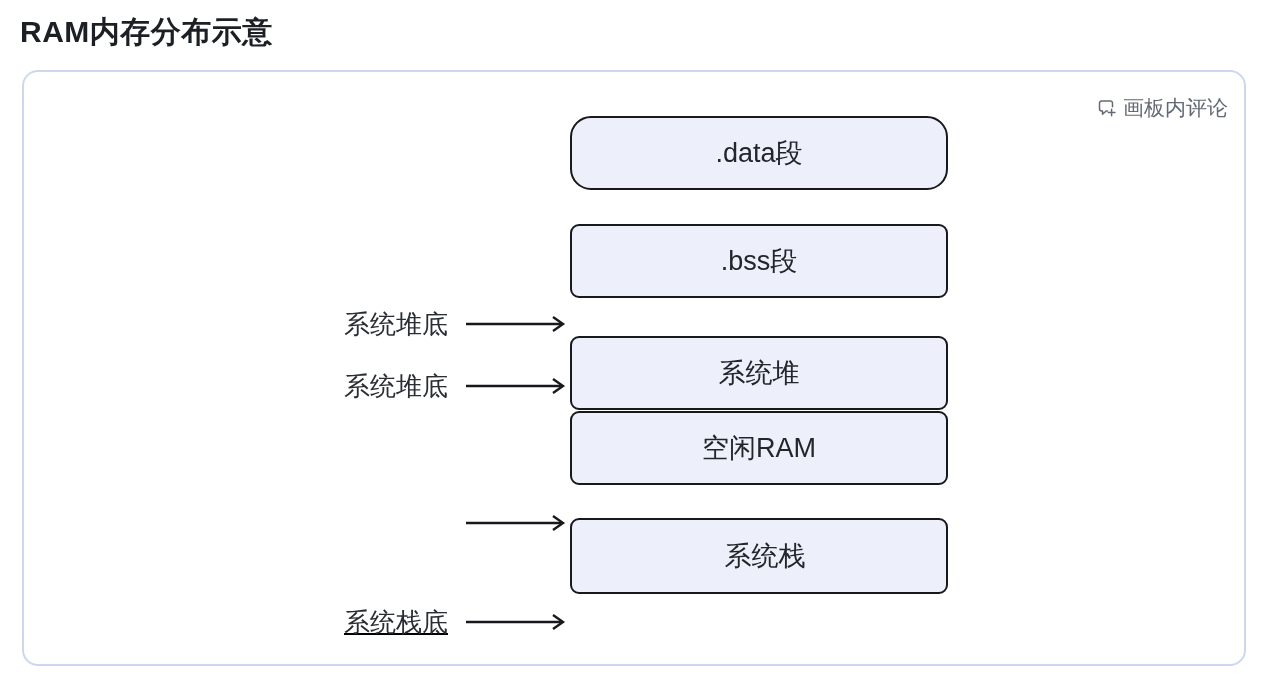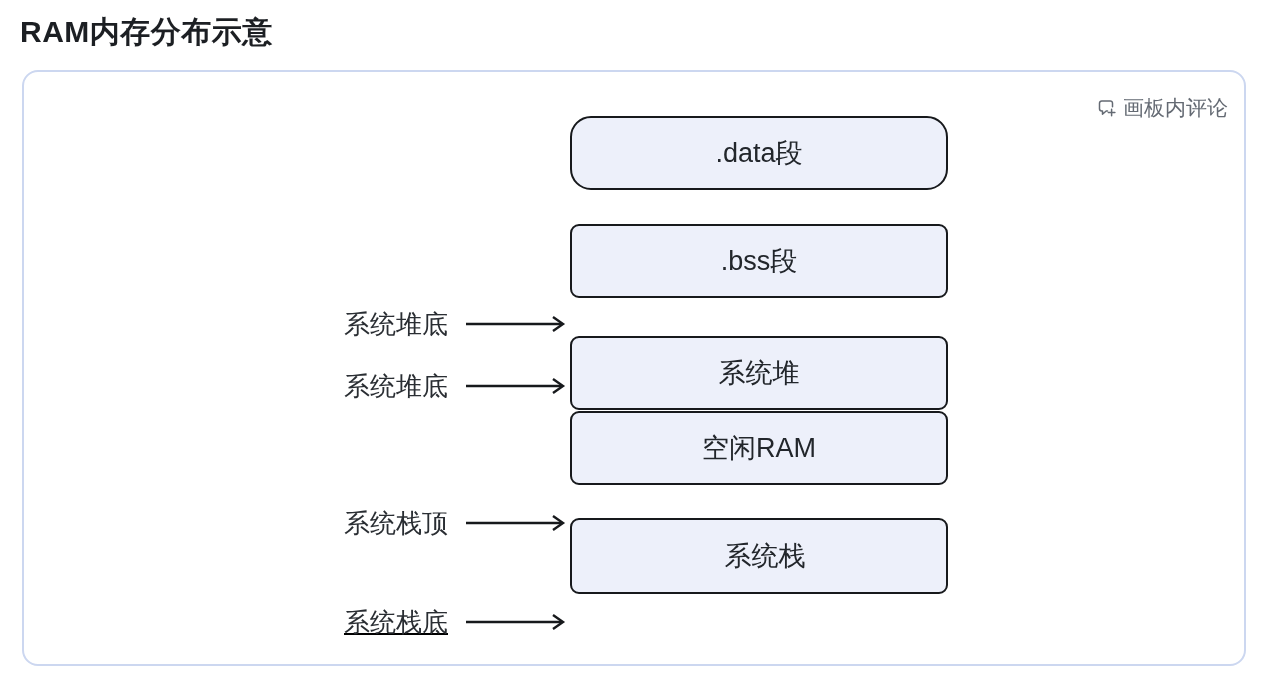--- a/index.html
+++ b/index.html
@@ -96,21 +96,20 @@
     </svg>
   </div>
   <div class="pointer p1">
     <span class="plabel">系统堆底</span>
     <svg class="arrow" width="104" height="18" viewBox="0 0 104 18" fill="none" stroke="currentColor">
       <line x1="0" y1="9" x2="95" y2="9" stroke-width="2.6"></line>
       <polyline points="87,2 97,9 87,16" stroke-width="2.4" stroke-linejoin="miter"></polyline>
     </svg>
   </div>
   <div class="pointer p2">
-    <span class="plabel">系统栈顶</span>
     <svg class="arrow" width="104" height="18" viewBox="0 0 104 18" fill="none" stroke="currentColor">
       <line x1="0" y1="9" x2="95" y2="9" stroke-width="2.6"></line>
       <polyline points="87,2 97,9 87,16" stroke-width="2.4" stroke-linejoin="miter"></polyline>
     </svg>
   </div>
   <div class="pointer p3">
     <span class="plabel">系统栈底</span>
     <svg class="arrow" width="104" height="18" viewBox="0 0 104 18" fill="none" stroke="currentColor">
       <line x1="0" y1="9" x2="95" y2="9" stroke-width="2.6"></line>
       <polyline points="87,2 97,9 87,16" stroke-width="2.4" stroke-linejoin="miter"></polyline>

